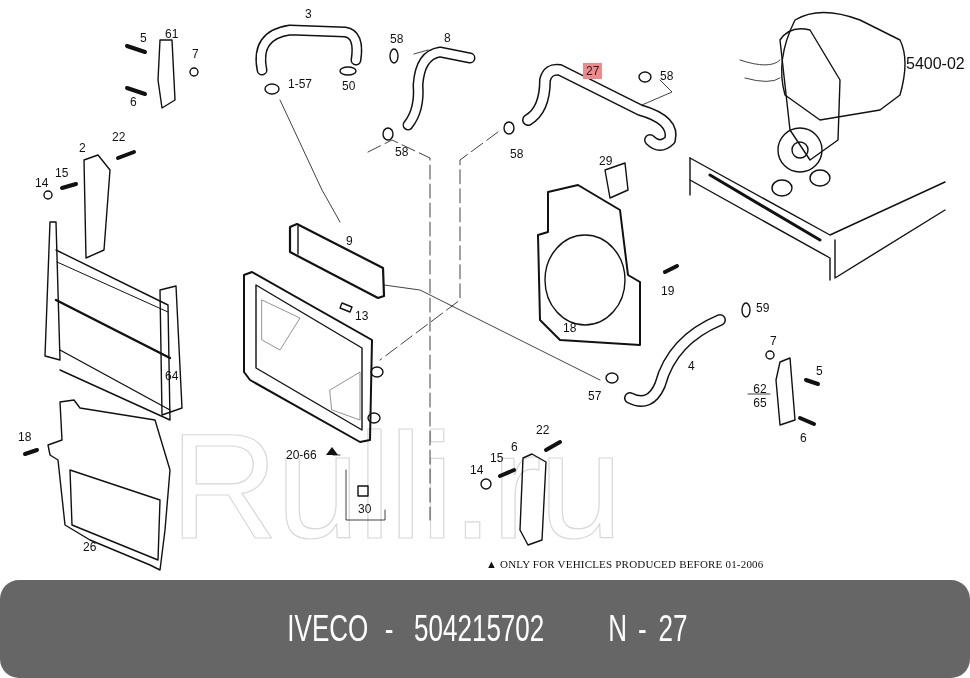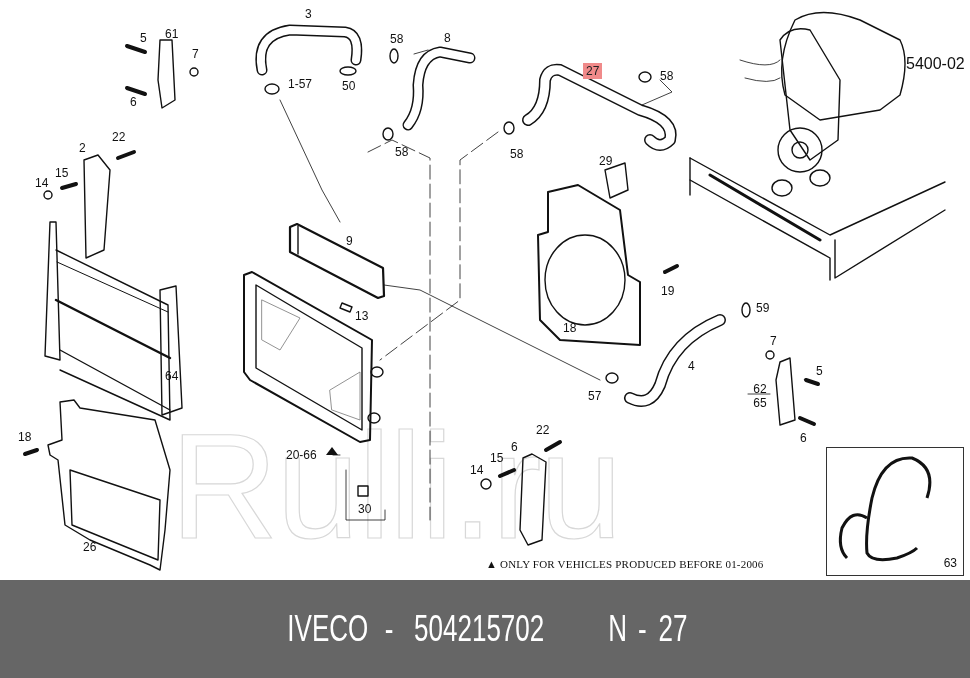--- a/index.html
+++ b/index.html
@@ -5,21 +5,21 @@
   html,body{margin:0;padding:0;}
   body{width:970px;height:678px;position:relative;overflow:hidden;background:#fff;font-family:"Liberation Sans",sans-serif;}
   #diagram{position:absolute;left:0;top:0;width:970px;height:580px;background:#fff;}
   #diagram svg{position:absolute;left:0;top:0;}
   .lbl{position:absolute;font-size:12px;color:#111;line-height:1;white-space:nowrap;}
   .lbl.hl{background:#f08a8a;padding:2px 3px;color:#222;}
   .ref{position:absolute;font-size:16px;color:#111;}
   #note{position:absolute;left:486px;top:558px;font-size:11px;color:#111;letter-spacing:.2px;white-space:nowrap;font-family:Liberation Serif, serif;}
   #inset{position:absolute;left:826px;top:447px;width:136px;height:127px;border:1px solid #333;background:#fff;}
   #inset .lbl{right:6px;bottom:6px;}
-  #footer{position:absolute;left:0;top:580px;width:970px;height:98px;background:#666666;display:flex;align-items:center;justify-content:center;}
+  #footer{position:absolute;left:0;top:580px;width:970px;height:98px;background:#666666;display:flex;align-items:center;justify-content:center;border-radius:19px;}
   #footer span{color:#fff;font-size:36px;font-family:"Liberation Sans",sans-serif;letter-spacing:0;transform:scaleX(.85);display:inline-block;}
   #footer .gap{width:40px;display:inline-block;}
   .wm{position:absolute;color:transparent;-webkit-text-stroke:1.2px #d8d8d8;font-size:150px;font-family:"Liberation Sans",sans-serif;top:400px;left:170px;letter-spacing:-2px;}
 </style>
 </head>
 <body>
 
 <div id="diagram">
   <div class="wm">Rulli.ru</div>
 
@@ -187,27 +187,20 @@
   <span class="lbl" style="left:358px;top:503px">30</span>
   <span class="lbl" style="left:83px;top:541px">26</span>
 
   <span class="ref" style="left:906px;top:55px">5400-02</span>
 
   <div id="note">
     <span>▲</span>
     <span>ONLY FOR VEHICLES PRODUCED BEFORE 01-2006</span>
   </div>
 
-  <div id="inset">
-    <svg width="136" height="127" fill="none" stroke="#111" stroke-width="3">
-      <path d="M100 50 Q110 20 85 10 Q55 8 45 50 Q38 85 40 105 Q45 115 70 110 Q85 105 90 100"></path>
-      <path d="M40 70 Q25 60 15 80 Q10 100 20 110"></path>
-    </svg>
-    <span class="lbl">63</span>
-  </div>
 </div>
 
 <div id="footer">
   <span>
     <span>IVECO</span>
     <span>-</span>
     <span>504215702</span>
     <span class="gap"></span>
     <span>N</span>
     <span>-</span>

